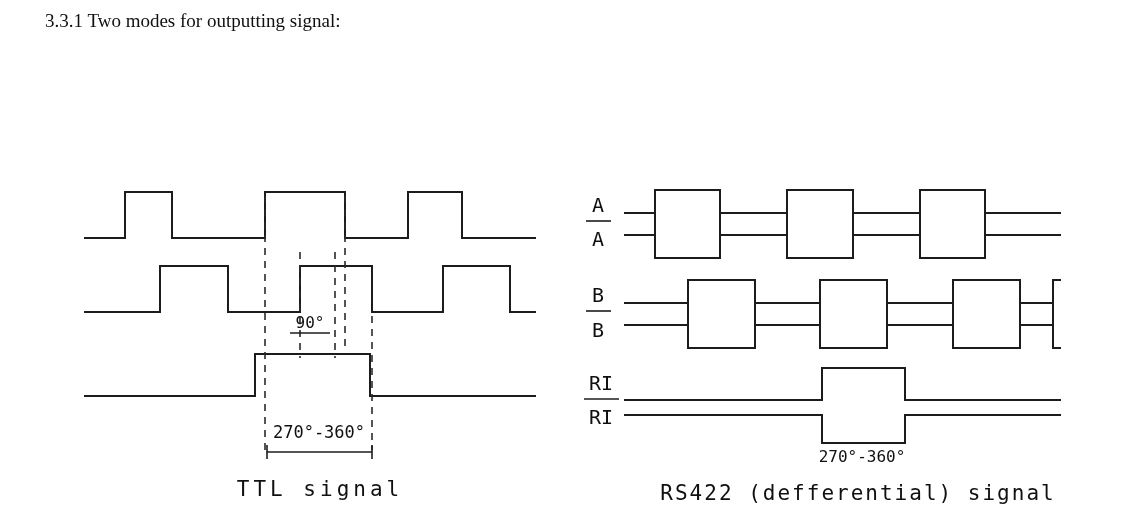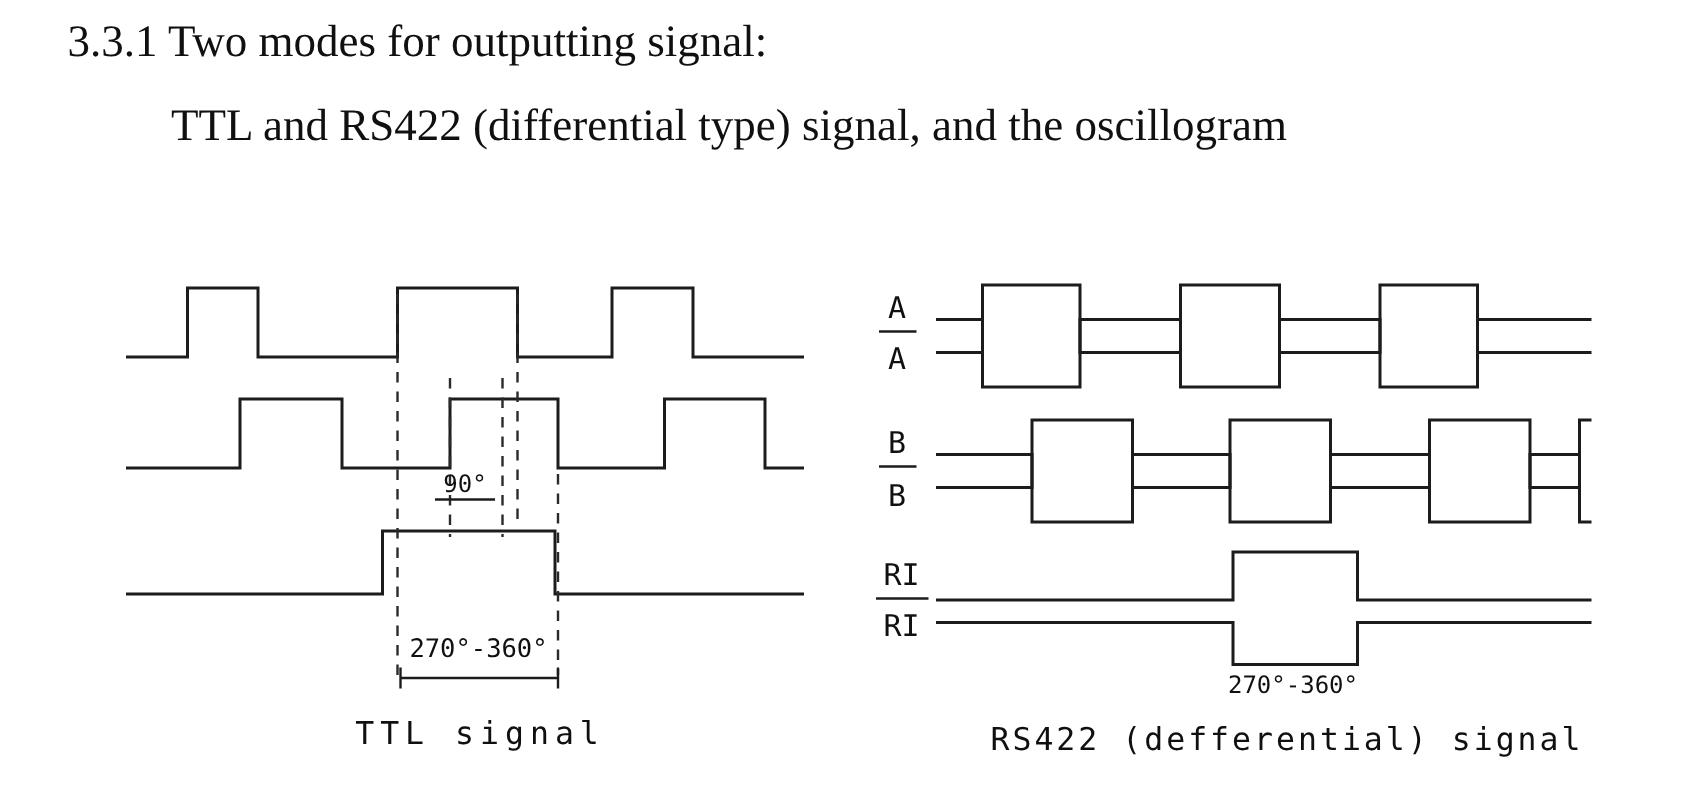--- a/index.html
+++ b/index.html
@@ -8,21 +8,21 @@
     width: 1131px;
     height: 527px;
     background: #ffffff;
     overflow: hidden;
     font-family: "Liberation Serif", serif;
     color: #111111;
   }
   .heading-line {
     position: absolute;
     white-space: nowrap;
-    font-size: 30px;
+    font-size: 19px;
     line-height: 1.2;
     color: #101010;
   }
   .hl1 { left: 45px;  top: 10px; }
   .hl2 { left: 114px; top: 66px; }
   .hl3 { left: 128px; top: 120px; }
   svg.diagram {
     position: absolute;
     left: 0; top: 0;
     width: 1131px;
@@ -55,21 +55,20 @@
   .sz20 { font-size: 20px; }
   .caption { font-size: 21px; letter-spacing: 4px; }
   .caption2 { font-size: 21px; letter-spacing: 2px; }
 </style>
 </head>
 <body>
 
 <div class="page">
 
   <div class="heading-line hl1">3.3.1 Two modes for outputting signal:</div>
-  <div class="heading-line hl2">TTL and RS422 (differential type) signal, and the oscillogram</div>
 
   <svg class="diagram" viewBox="0 0 1131 527">
 
     <g>
       <path class="wave" d="M85 238 H125 V192 H172 V238 H265 V192 H345 V238 H408 V192 H462 V238 H535"></path>
       <path class="wave" d="M85 312 H160 V266 H228 V312 H300 V266 H372 V312 H443 V266 H510 V312 H535"></path>
       <path class="wave" d="M85 396 H255 V354 H370 V396 H535"></path>
 
       <path class="dash" d="M265 196 V450"></path>
       <path class="dash" d="M300 252 V358"></path>

